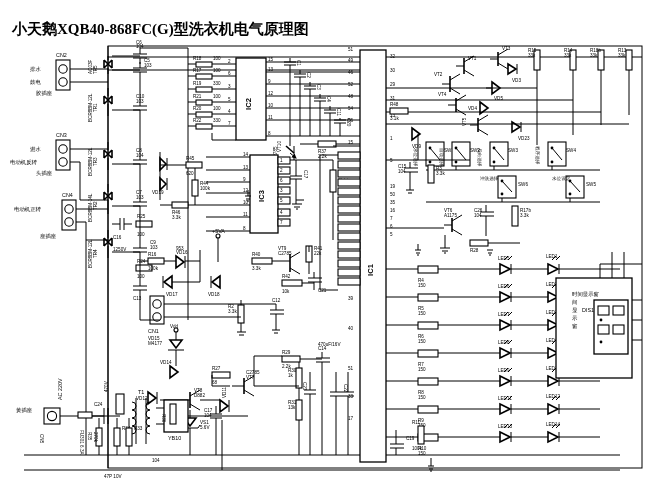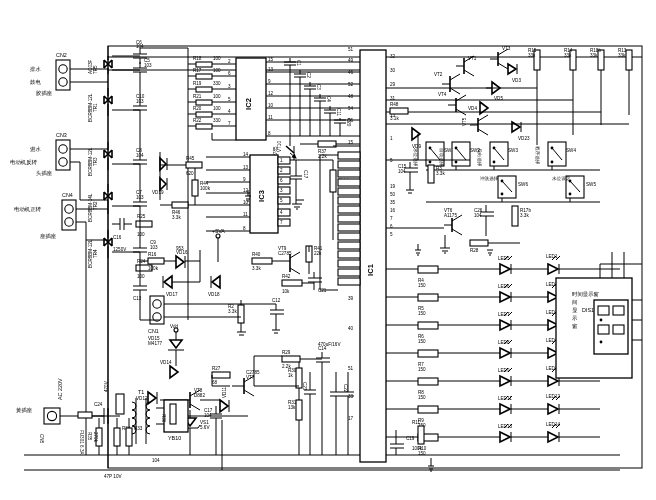--- a/index.html
+++ b/index.html
@@ -14,20 +14,21 @@
   .t{font-family:"Liberation Sans",sans-serif;font-size:4.6px;fill:#000;}
   .t5{font-family:"Liberation Sans",sans-serif;font-size:5.4px;fill:#000;}
   .t7{font-family:"Liberation Sans",sans-serif;font-size:7.6px;fill:#000;font-weight:bold;}
   .blk{fill:#000;}
 </style>
 </head>
 <body>
 
 <div id="root">
 
+  <div id="title">小天鹅XQB40-868FC(G)型洗衣机电气原理图</div>
 
   <svg id="sch" viewBox="0 0 656 500">
     <defs>
       <marker id="ar" markerWidth="5" markerHeight="5" refX="4" refY="2.5" orient="auto">
         <path d="M0,0 L5,2.5 L0,5 z" fill="#000"></path>
       </marker>
     </defs>
 
     <g>
       <rect x="108" y="46" width="534" height="422" class="w"></rect>

